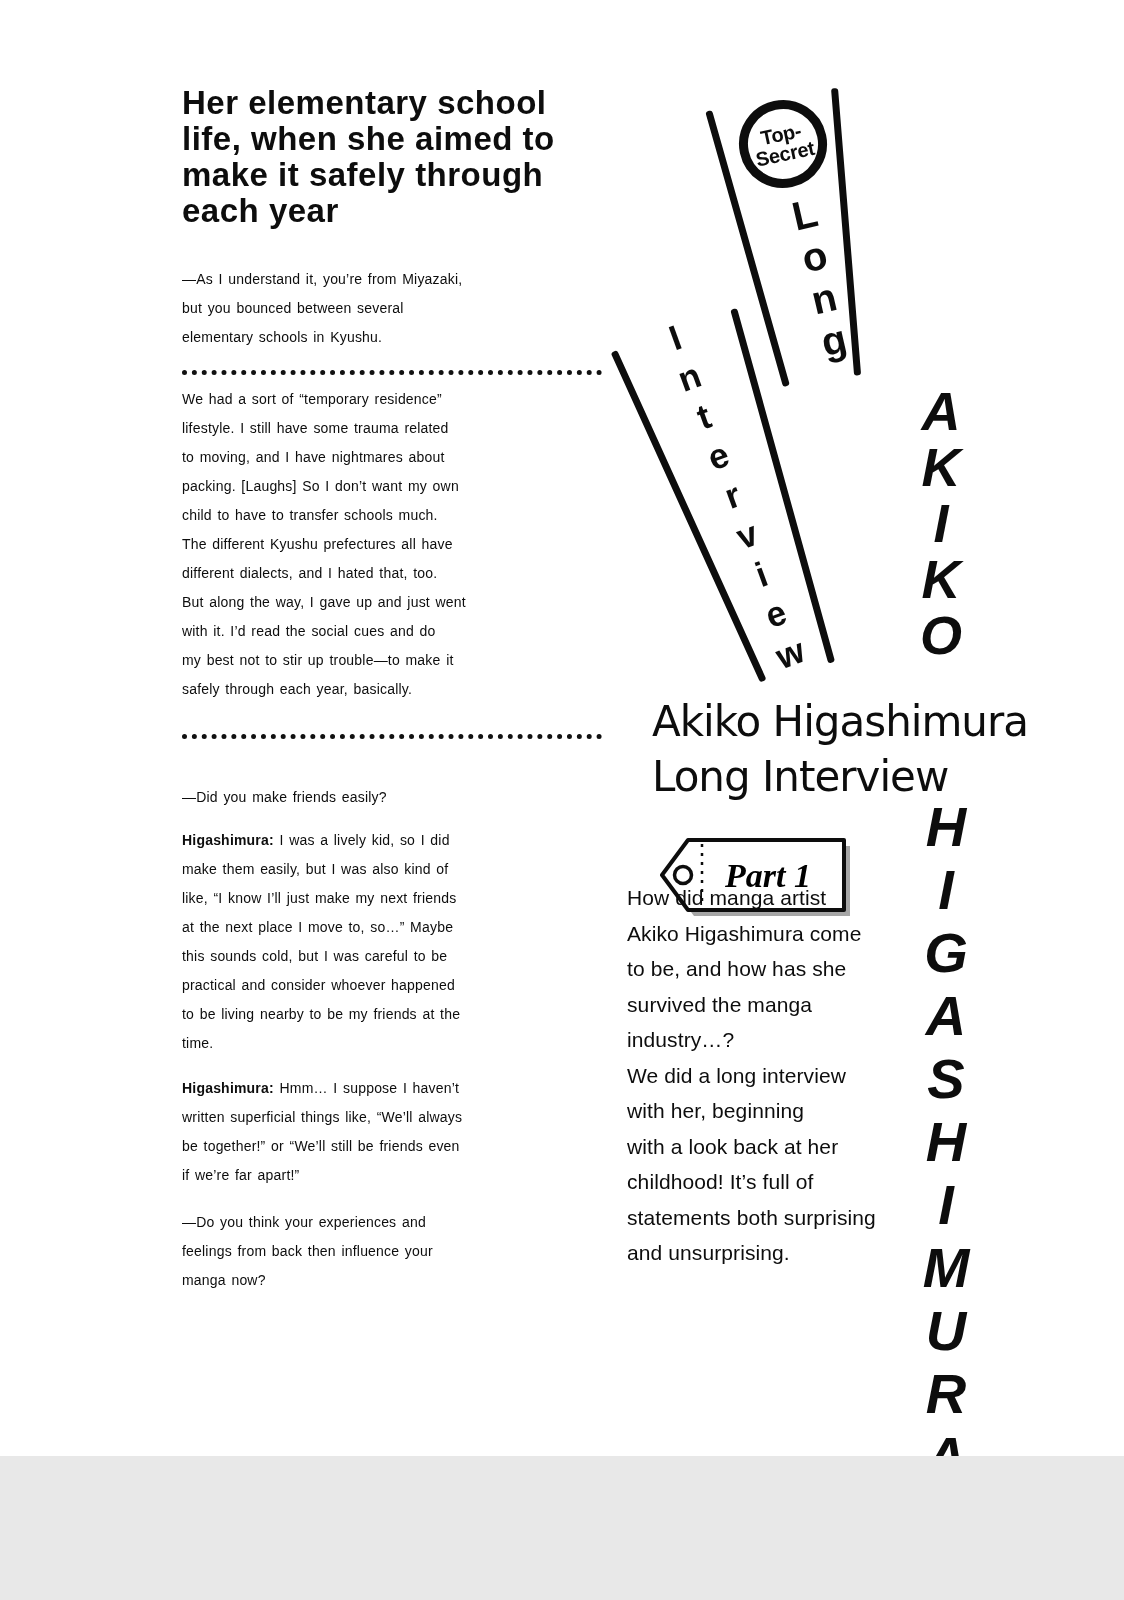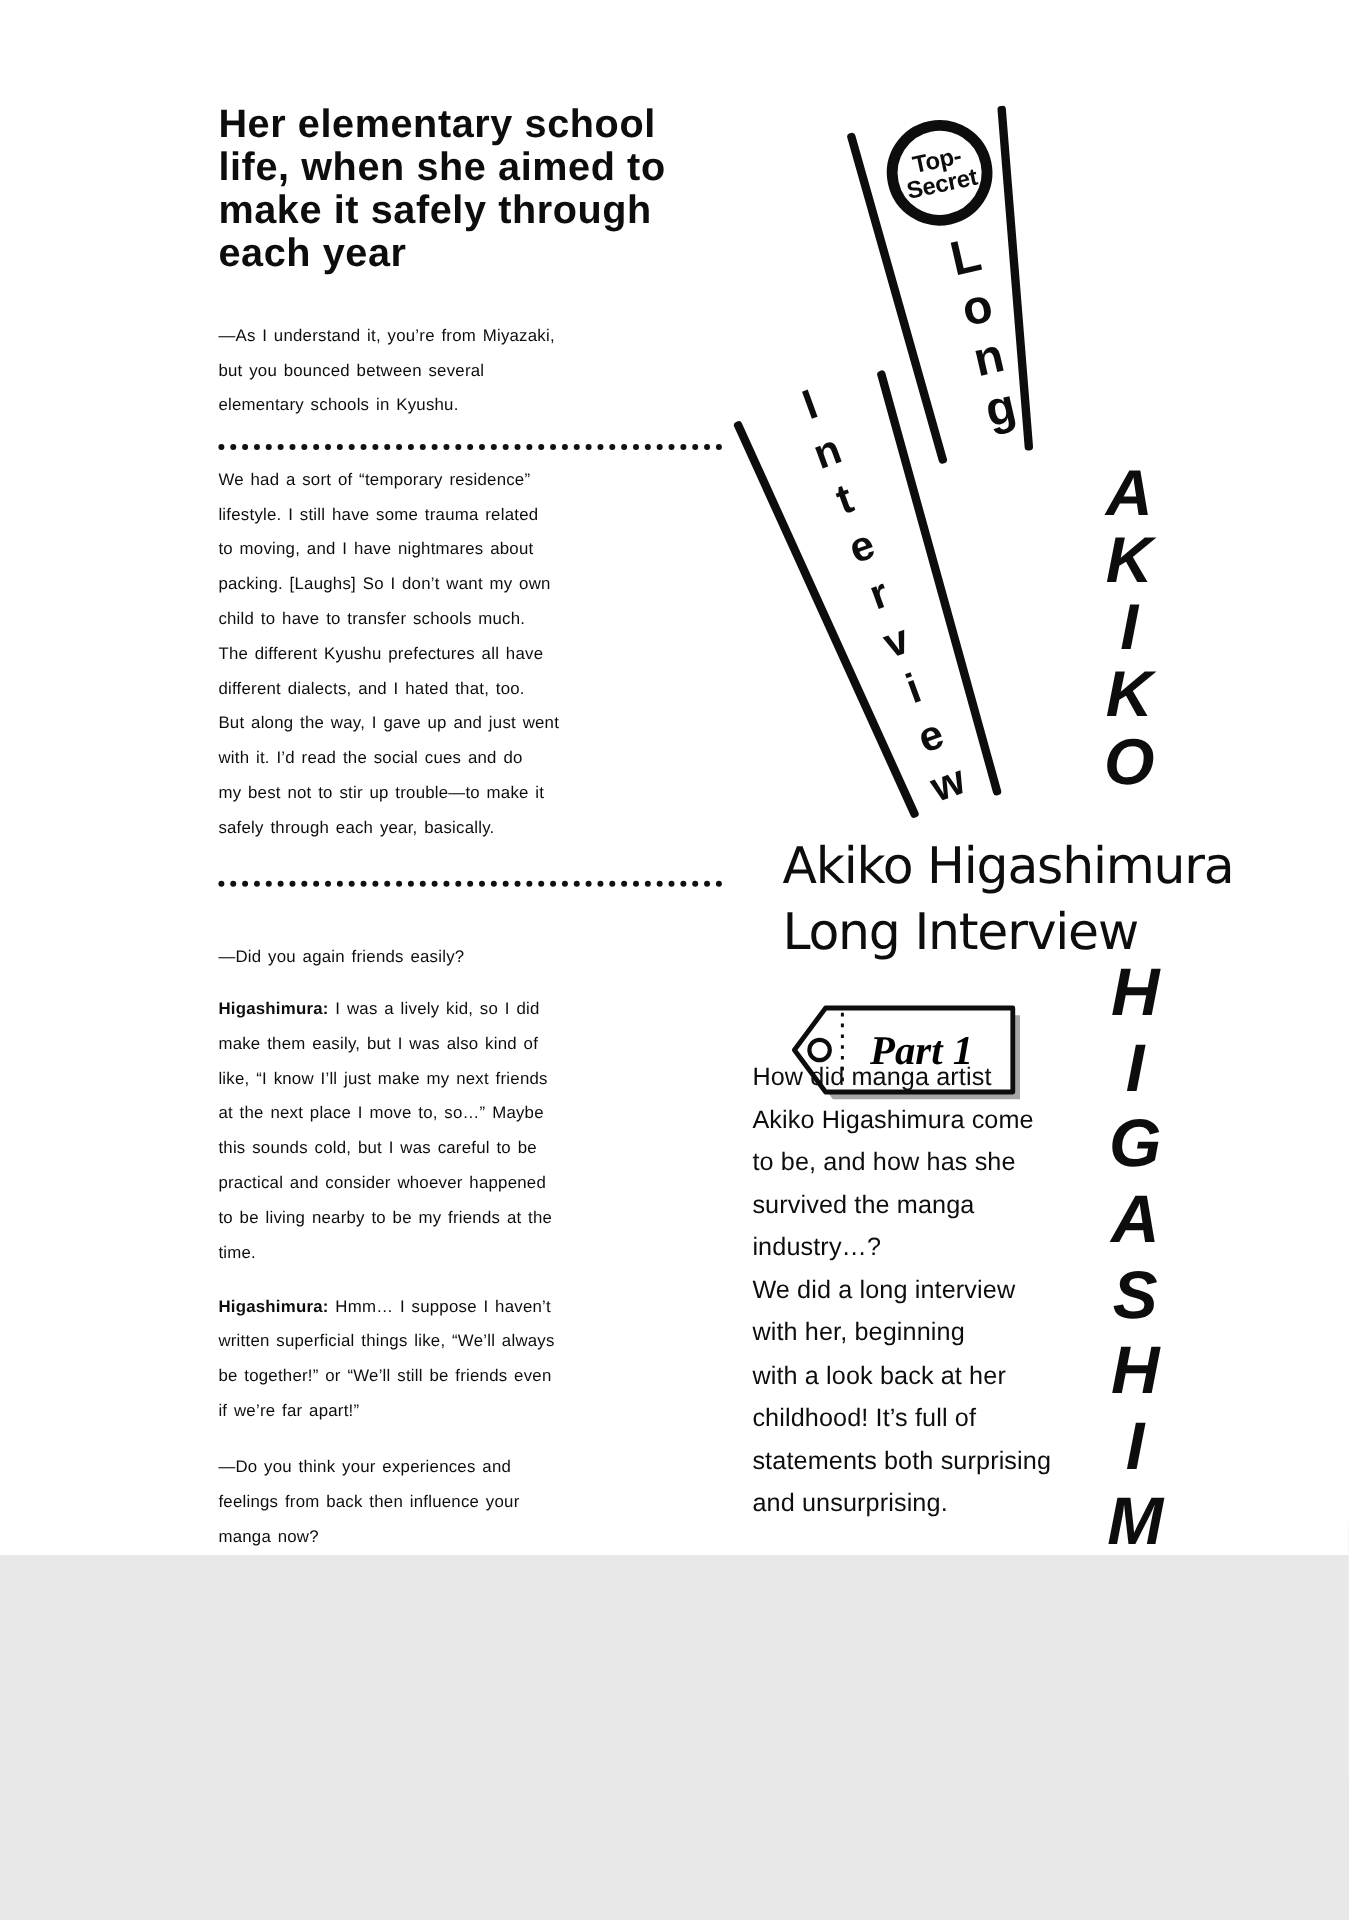--- a/index.html
+++ b/index.html
@@ -1,18 +1,18 @@
 <!DOCTYPE html>
 <html><head>
 <meta charset="utf-8">
 <style>
   html,body{margin:0;padding:0;background:#e8e8e8;}
   #page{
     position:relative;
-    width:1124px;height:1296px;
+    width:1124px;height:1456px;
     background:#ffffff;
     overflow:hidden;
     font-family:"Liberation Sans",sans-serif;
     color:#0d0d0d;
   }
 
   
   #article{
     position:absolute;left:182px;top:85px;width:460px;
   }
@@ -128,21 +128,21 @@
 child to have to transfer schools much.
 The different Kyushu prefectures all have
 different dialects, and I hated that, too.
 But along the way, I gave up and just went
 with it. I’d read the social cues and do
 my best not to stir up trouble—to make it
 safely through each year, basically.</p>
 
     <hr class="divider big">
 
-    <p class="para" style="margin-bottom:14px">—Did you again friends easily?</p>
+    <p class="para" style="margin-bottom:14px">—Did you make friends easily?</p>
 
     <p class="para" style="margin-bottom:16px"><span class="speaker">Higashimura:</span> <span>I was a lively kid, so I did
 make them easily, but I was also kind of
 like, “I know I’ll just make my next friends
 at the next place I move to, so…” Maybe
 this sounds cold, but I was careful to be
 practical and consider whoever happened
 to be living nearby to be my friends at the
 time.</span></p>
 

